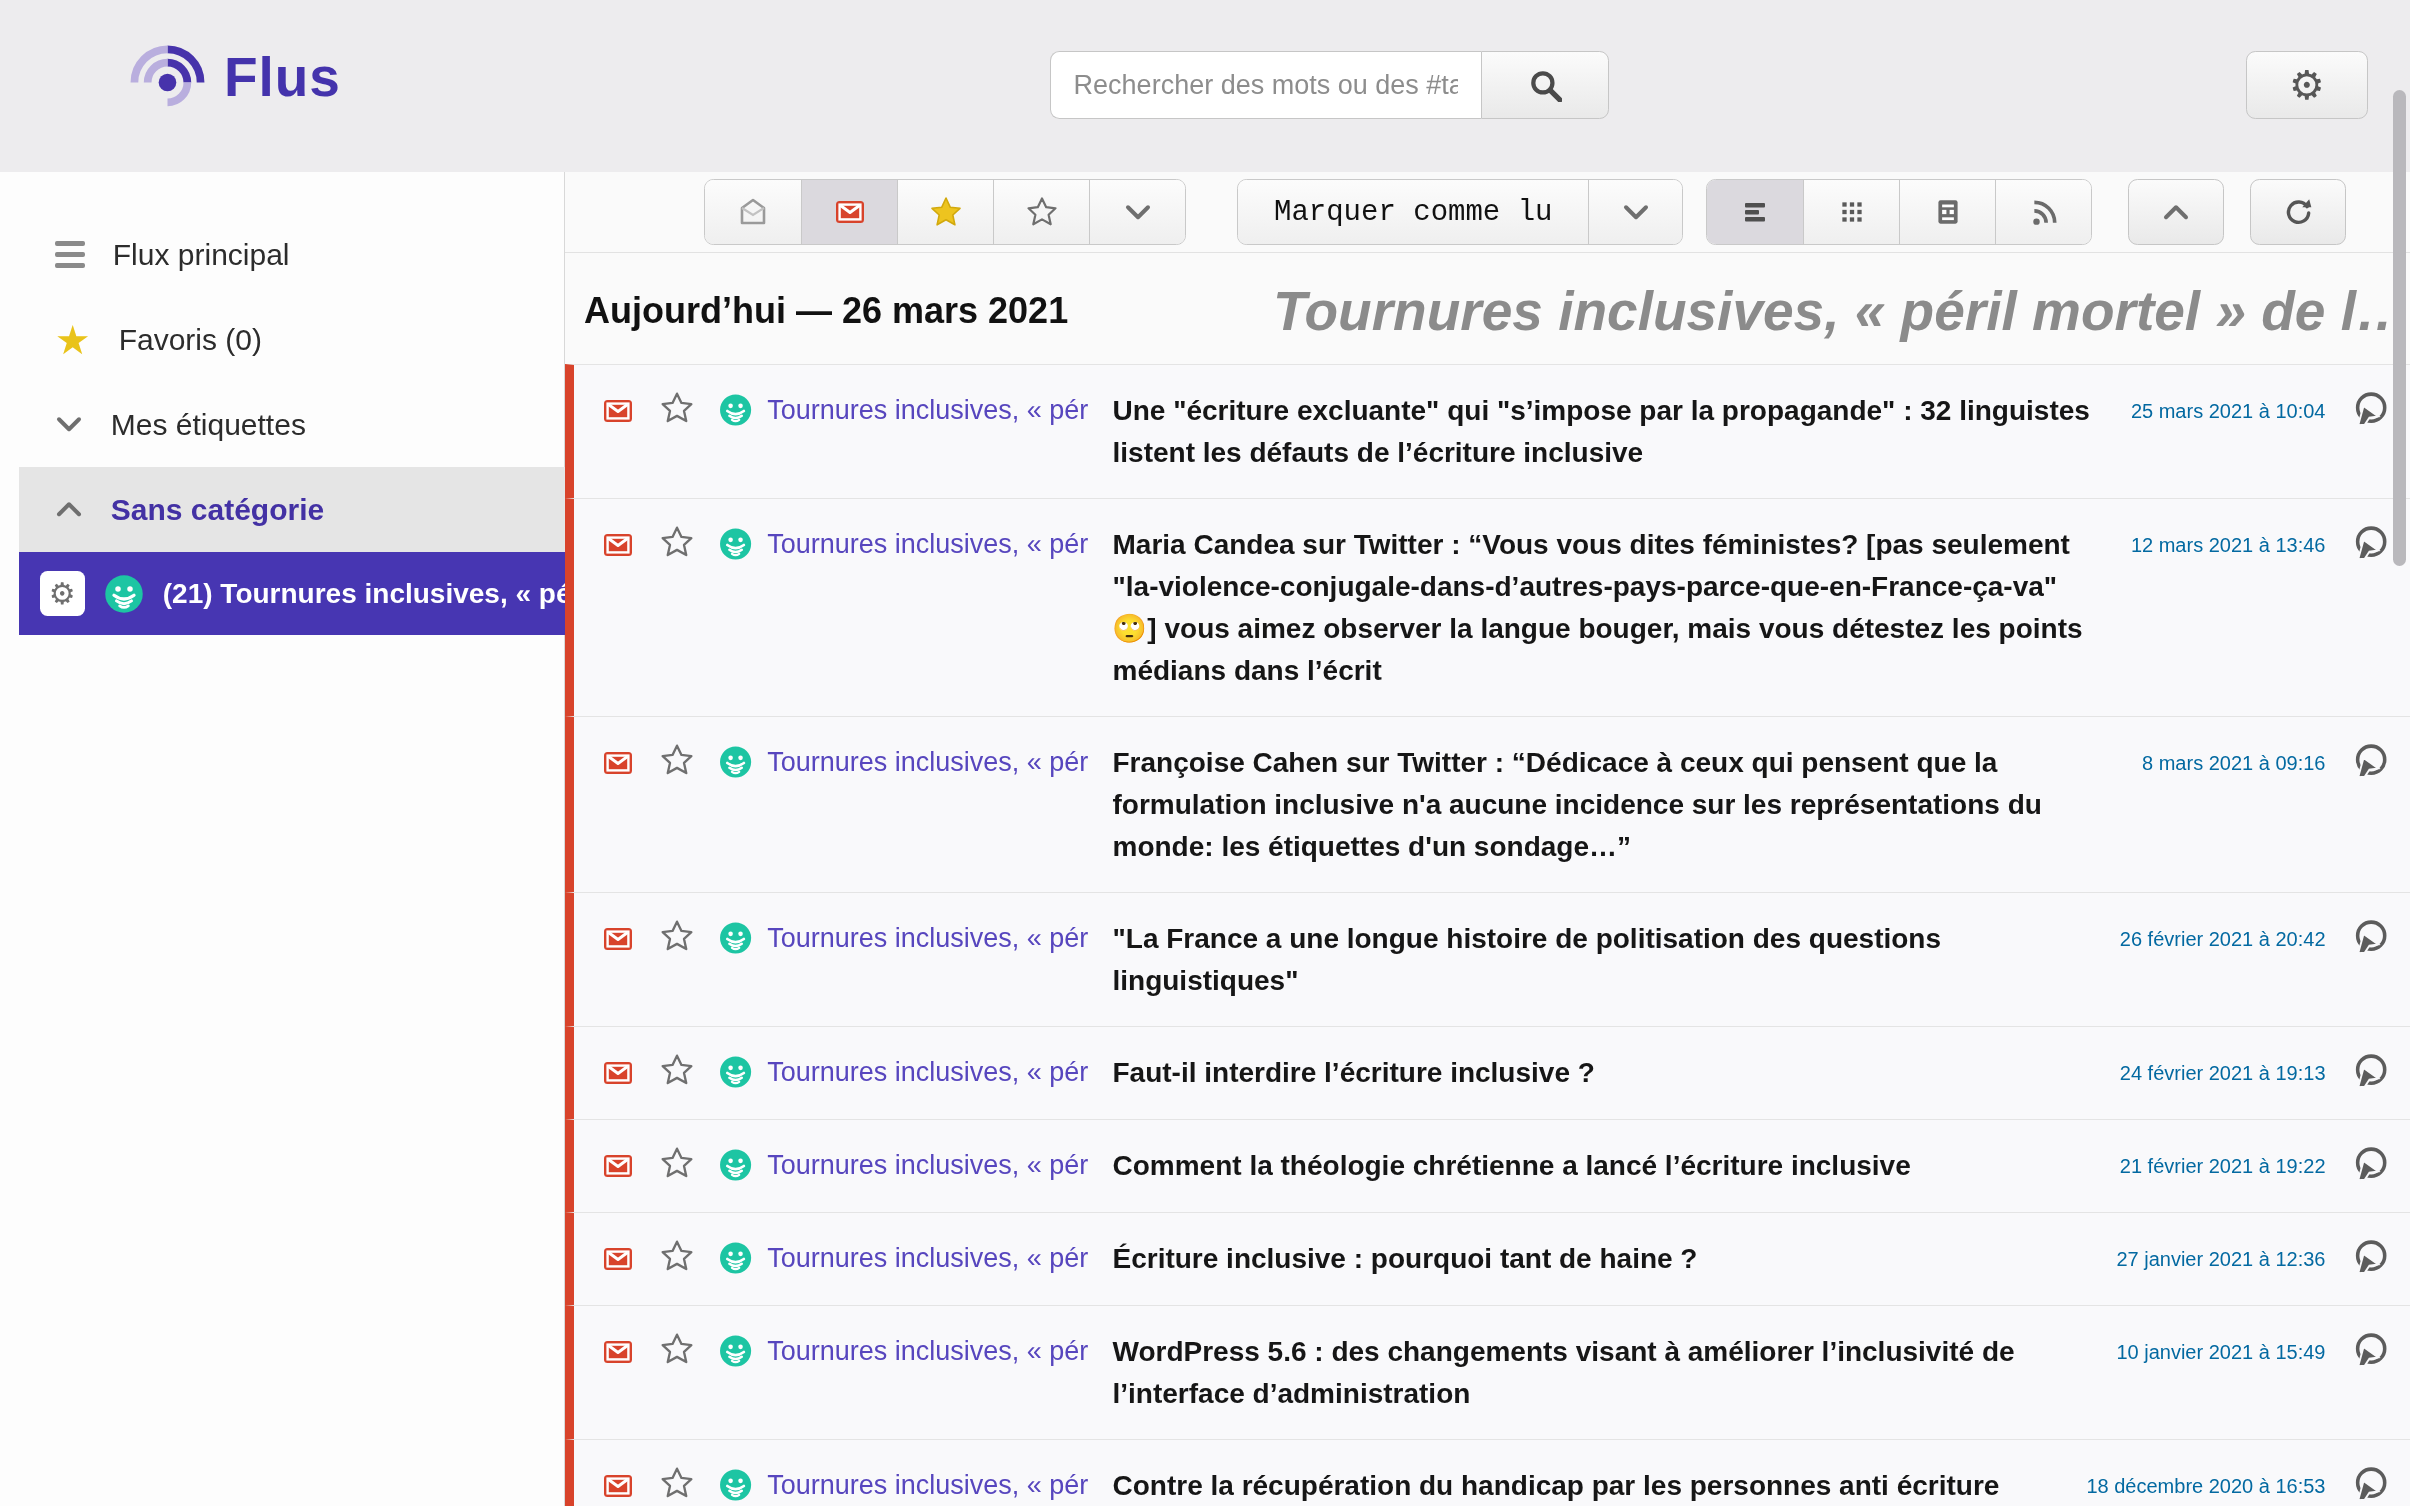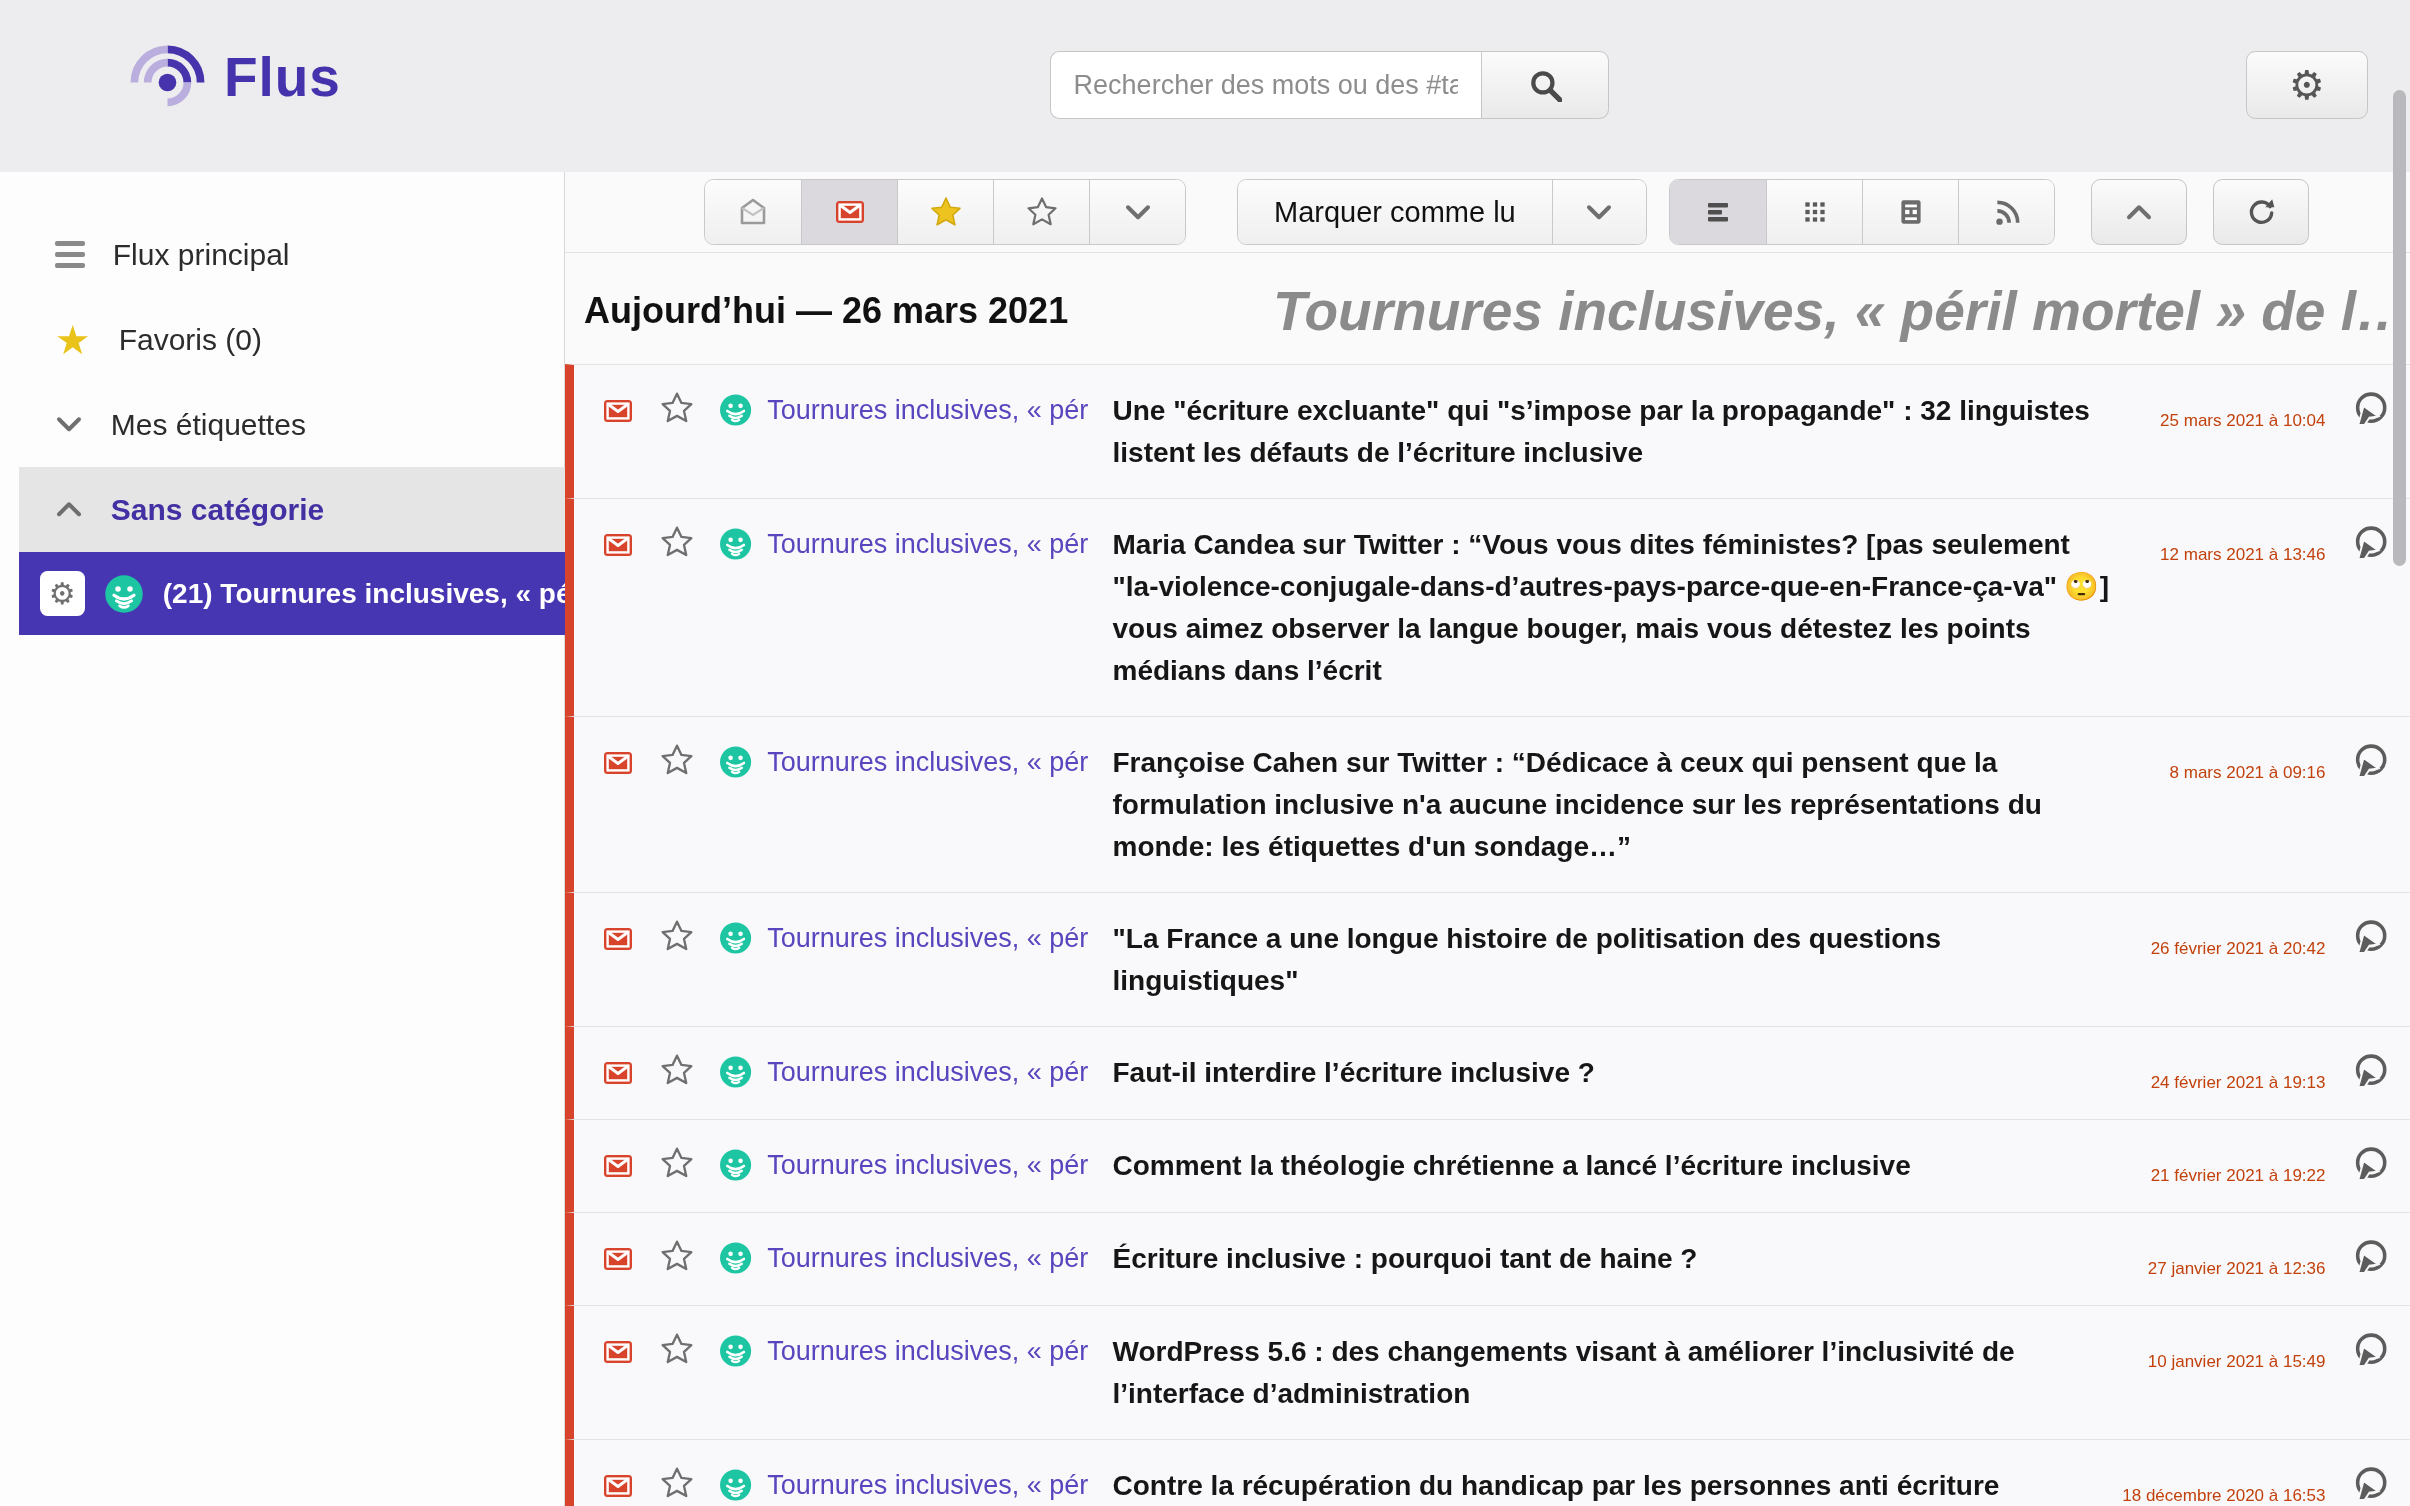--- a/index.html
+++ b/index.html
@@ -52,21 +52,21 @@
   .gear-badge .gear-glyph { font-size: 30px; color: #6f6f6f; }
   .selected-feed .label { overflow: hidden; }
   .sidebar-spacer { flex: 1; }
   .sidebar-bottom { height: 102px; background: #ebeaee; border-top: 1.9px solid #dddddd;
     display: flex; align-items: center; justify-content: space-around; }
   .icon-btn-plain { background: none; border: none; cursor: pointer; display: flex; }
 
   
   .content { flex: 1; min-width: 0; display: flex; flex-direction: column; background: #fafafa; }
   .toolbar { height: 81px; display: flex; align-items: center; padding-left: 139px;
-    border-bottom: 1.9px solid #e2e2e2; flex-shrink: 0; }
+    border-bottom: 1.9px solid #e2e2e2; flex-shrink: 0; font-family: Liberation Mono, monospace; }
   .segmented { display: flex; border: 1.9px solid #c9c9c9; border-radius: 9.4px; overflow: hidden;
     background: #fff; height: 66px; }
   .seg { width: 96px; height: 100%; display: flex; align-items: center; justify-content: center;
     background: linear-gradient(#fcfcfc, #efefef); border-left: 1.9px solid #c9c9c9; cursor: pointer; }
   .seg:first-child { border-left: none; }
   .seg.active { background: #dbd9de; }
   .gap-a { width: 51px; } .gap-b { width: 22.6px; } .gap-c { width: 36px; } .gap-d { width: 26px; }
   .mark-group { display: flex; border: 1.9px solid #c9c9c9; border-radius: 9.4px; overflow: hidden; height: 66px; }
   .mark-label { padding: 0 36px; display: flex; align-items: center; font-size: 29px; color: #111;
     background: linear-gradient(#fcfcfc, #efefef); cursor: pointer; }
@@ -82,21 +82,21 @@
   .items { flex: 1; overflow: hidden; }
   .row { background: #f9f9fb; border-left: 9.4px solid #d8432b; border-top: 1.9px solid #e4e4e4;
     display: flex; align-items: flex-start; gap: 24.5px; padding: 24.5px 21px 24.5px 28px; }
   .row .env { margin-top: 5.6px; flex-shrink: 0; }
   .row .star { margin-top: 1.9px; flex-shrink: 0; cursor: pointer; }
   .feed-cell { display: flex; align-items: center; gap: 15px; width: 369px; flex-shrink: 0; margin-top: 1.9px; }
   .feed-link { color: #5746be; font-size: 27px; white-space: nowrap; overflow: hidden;
     text-decoration: none; cursor: pointer; }
   .item-title { flex: 1; min-width: 0; font-size: 28px; font-weight: bold; color: #161616;
     line-height: 1.5; padding-right: 13px; cursor: pointer; }
-  .item-date { color: #c2410c; font-size: 17px; white-space: nowrap; margin-top: 21px; }
+  .item-date { color: #0369a1; font-size: 20px; white-space: nowrap; margin-top: 10px; }
   .open-btn { flex-shrink: 0; margin-top: 0; cursor: pointer; background: none; border: none; }
 
   .scroll-thumb { position: absolute; right: 4.7px; top: 90px; width: 13px; height: 476px;
     background: #b9b8bc; border-radius: 6.6px; }
 </style>
 </head>
 <body>
 
 <svg width="0" height="0" style="position:absolute">
   <defs>

